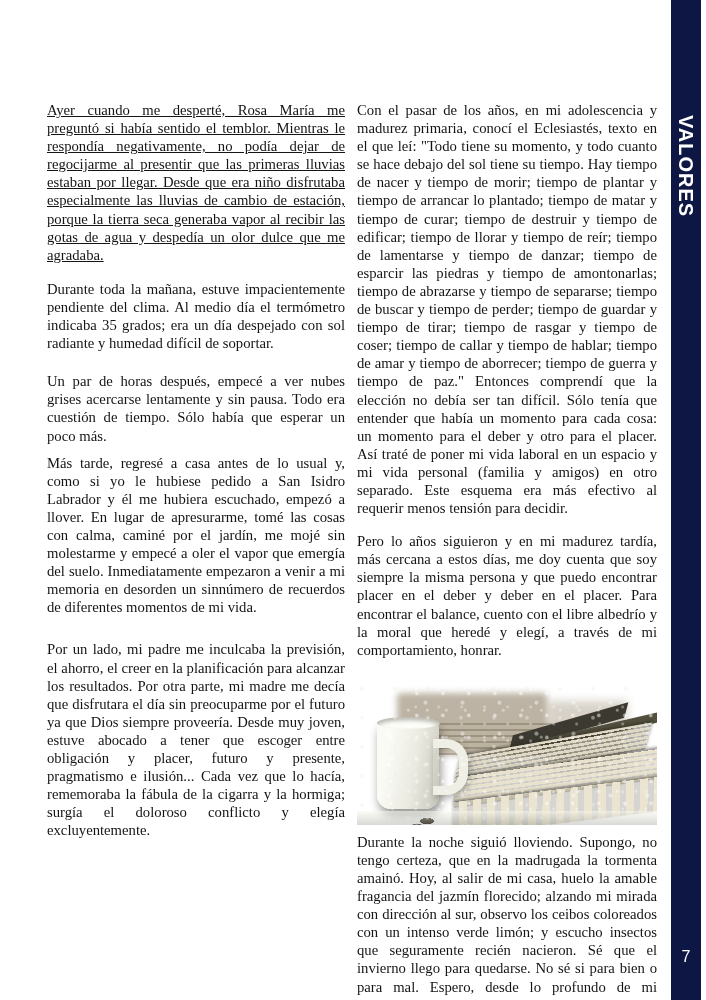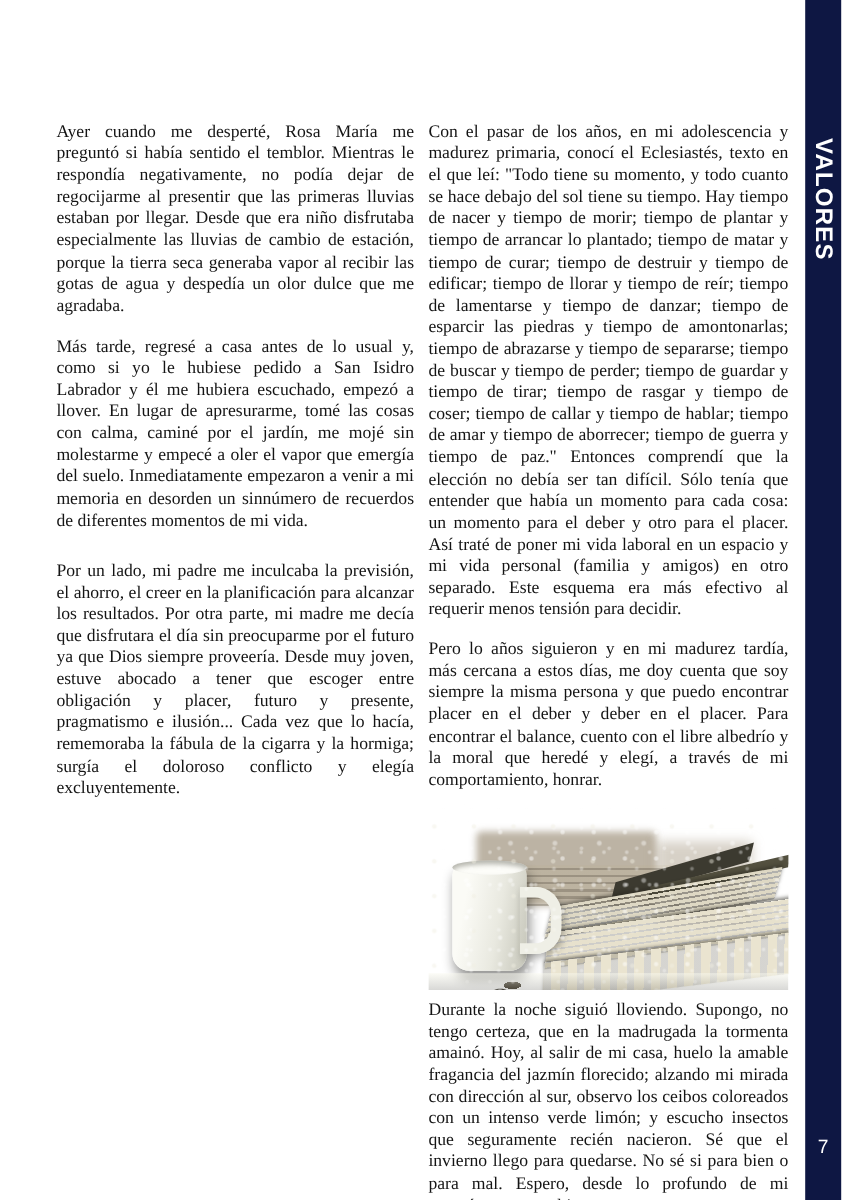--- a/index.html
+++ b/index.html
@@ -5,21 +5,21 @@
   html,body{margin:0;padding:0;background:#ffffff;}
   .page{position:relative;width:706px;height:1000px;background:#ffffff;overflow:hidden;
         font-family:"Liberation Serif","DejaVu Serif",serif;color:#141414;}
 
   
   .col{position:absolute;top:101px;text-align:justify;font-size:14.7px;line-height:18.1px;}
   .col p{margin:0;}
   #col-left{left:47px;width:298px;}
   #col-right{left:357px;width:300px;}
 
-  .p-gap-16{margin-bottom:16px!important;}
+  .p-gap-16{margin-bottom:16px!important;text-decoration:underline;}
   .p-gap-20{margin-bottom:20px!important;}
   .p-gap-9{margin-bottom:9px!important;}
   .p-gap-24{margin-bottom:24px!important;}
   .p-gap-13{margin-bottom:13px!important;}
   .p-gap-15{margin-bottom:15px!important;}
   .p-gap-8{margin-bottom:8px!important;}
 
   
   .headline-row{position:relative;height:130px;margin-top:10px;margin-bottom:16px;}
   .headline{position:absolute;left:0;top:10px;width:230px;
@@ -95,22 +95,24 @@
   .pagenum{position:absolute;left:671px;top:948px;width:30px;text-align:center;color:#ffffff;
      font-family:"Liberation Sans","DejaVu Sans",sans-serif;font-size:16px;}
 </style>
 </head>
 <body>
 
 <div class="page">
 
   <div class="col" id="col-left">
     <p class="p-gap-16">Ayer cuando me desperté, Rosa María me preguntó si había sentido el temblor. Mientras le respondía negativamente, no podía dejar de regocijarme al presentir que las primeras lluvias estaban por llegar. Desde que era niño disfrutaba especialmente las lluvias de cambio de estación, porque la tierra seca generaba vapor al recibir las gotas de agua y despedía un olor dulce que me agradaba.</p>
+    <p class="p-gap-20">Durante toda la mañana, estuve impacientemente pendiente del clima. Al medio día el termómetro indicaba 35 grados; era un día despejado con sol radiante y humedad difícil de soportar.</p>
 
 
+    <p class="p-gap-9">Un par de horas después, empecé a ver nubes grises acercarse lentamente y sin pausa. Todo era cuestión de tiempo. Sólo había que esperar un poco más.</p>
     <p class="p-gap-24">Más tarde, regresé a casa antes de lo usual y, como si yo le hubiese pedido a San Isidro Labrador y él me hubiera escuchado, empezó a llover. En lugar de apresurarme, tomé las cosas con calma, caminé por el jardín, me mojé sin molestarme y empecé a oler el vapor que emergía del suelo. Inmediatamente empezaron a venir a mi memoria en desorden un sinnúmero de recuerdos de diferentes momentos de mi vida.</p>
     <p>Por un lado, mi padre me inculcaba la previsión, el ahorro, el creer en la planificación para alcanzar los resultados. Por otra parte, mi madre me decía que disfrutara el día sin preocuparme por el futuro ya que Dios siempre proveería. Desde muy joven, estuve abocado a tener que escoger entre obligación y placer, futuro y presente, pragmatismo e ilusión... Cada vez que lo hacía, rememoraba la fábula de la cigarra y la hormiga; surgía el doloroso conflicto y elegía excluyentemente.</p>
   </div>
 
   <div class="col" id="col-right">
     <p class="p-gap-15">Con el pasar de los años, en mi adolescencia y madurez primaria, conocí el Eclesiastés, texto en el que leí: "Todo tiene su momento, y todo cuanto se hace debajo del sol tiene su tiempo. Hay tiempo de nacer y tiempo de morir; tiempo de plantar y tiempo de arrancar lo plantado; tiempo de matar y tiempo de curar; tiempo de destruir y tiempo de edificar; tiempo de llorar y tiempo de reír; tiempo de lamentarse y tiempo de danzar; tiempo de esparcir las piedras y tiempo de amontonarlas; tiempo de abrazarse y tiempo de separarse; tiempo de buscar y tiempo de perder; tiempo de guardar y tiempo de tirar; tiempo de rasgar y tiempo de coser; tiempo de callar y tiempo de hablar; tiempo de amar y tiempo de aborrecer; tiempo de guerra y tiempo de paz." Entonces comprendí que la elección no debía ser tan difícil. Sólo tenía que entender que había un momento para cada cosa: un momento para el deber y otro para el placer. Así traté de poner mi vida laboral en un espacio y mi vida personal (familia y amigos) en otro separado. Este esquema era más efectivo al requerir menos tensión para decidir.</p>
     <p class="p-gap-8">Pero lo años siguieron y en mi madurez tardía, más cercana a estos días, me doy cuenta que soy siempre la misma persona y que puedo encontrar placer en el deber y deber en el placer. Para encontrar el balance, cuento con el libre albedrío y la moral que heredé y elegí, a través de mi comportamiento, honrar.</p>
 
     <div class="rainphoto">
       <div class="bldg"></div>

